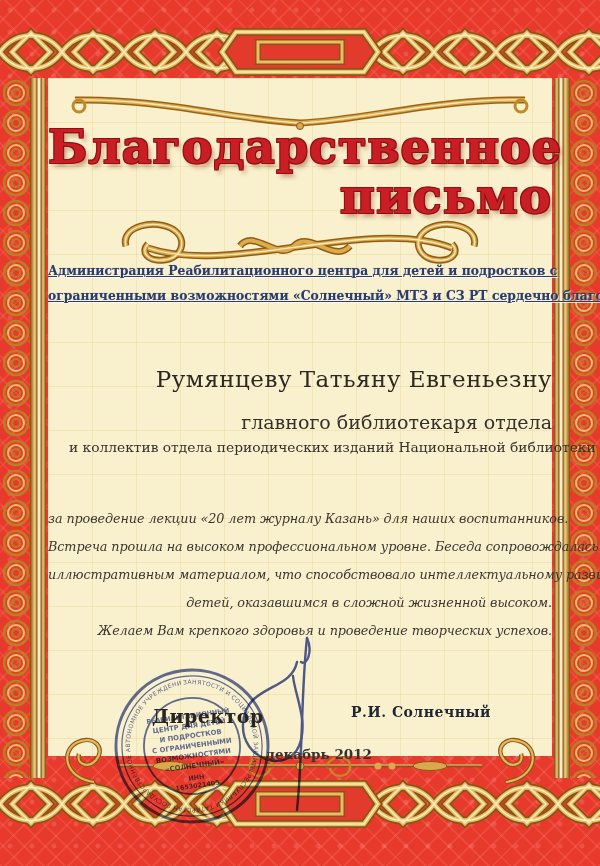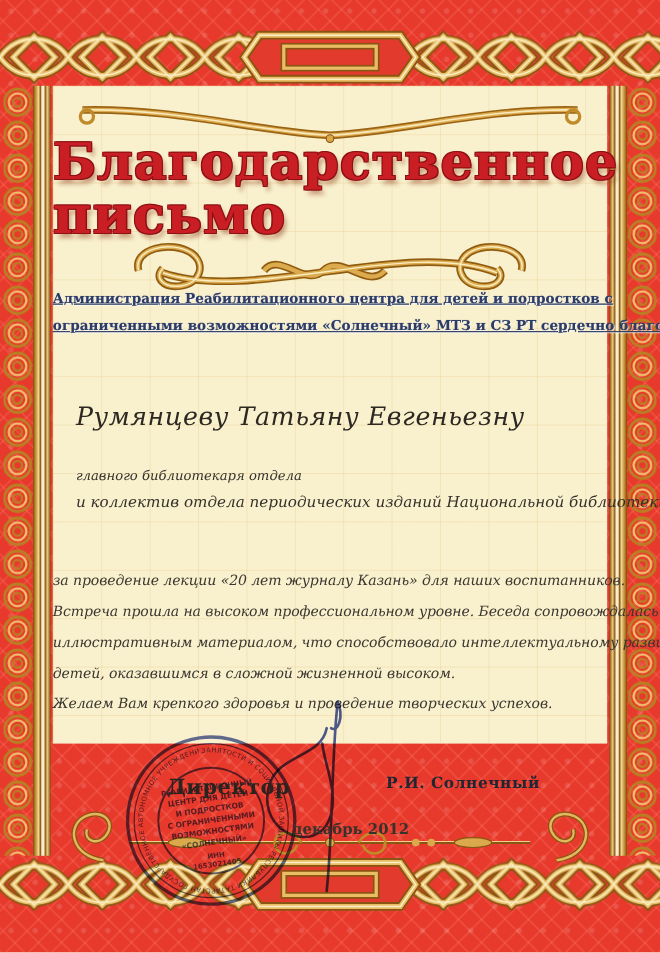--- a/index.html
+++ b/index.html
@@ -13,40 +13,40 @@
     background-size:22px 22px, auto, auto;}
   .band{position:absolute;left:0;width:600px;height:52px;}
   .band-top{top:26px;}
   .band-bottom{top:778px;}
   .strip{position:absolute;top:78px;height:700px;width:26px;}
   .strip-left{left:3px;}
   .strip-right{left:571px;}
   .gold-bar{position:absolute;top:78px;height:700px;width:16px;}
   .bar-left{left:30px;background:linear-gradient(90deg,#7c4a0e 0,#b9862c 2px,#f0d490 5px,#8a5512 7px,#f8eecb 8px,#f8eecb 10px,#8a5512 11px,#edca7e 13px,#7c4a0e 16px);}
   .bar-right{left:554px;background:linear-gradient(270deg,#7c4a0e 0,#b9862c 2px,#f0d490 5px,#8a5512 7px,#f8eecb 8px,#f8eecb 10px,#8a5512 11px,#edca7e 13px,#7c4a0e 16px);}
-  .panel{position:absolute;left:48px;top:78px;width:504px;height:598px;
+  .panel{position:absolute;left:48px;top:78px;width:504px;height:678px;
     background-color:#f9f0cd;
     background-image:
       linear-gradient(rgba(224,196,120,.28) 1px, transparent 1px),
       linear-gradient(90deg, rgba(224,196,120,.28) 1px, transparent 1px);
     background-size:44px 44px;
-    text-align:left;}
+    text-align:right;}
   .swag{display:block;margin:12px auto 0 auto;}
   .title-wrap{margin-top:-8px;}
   .title-line{font-weight:bold;color:#c81e24;letter-spacing:1px;white-space:nowrap;
     text-shadow:-1px -1px 0 #8c1014, 1px -1px 0 #8c1014, -1px 1px 0 #8c1014, 1px 1px 0 #8c1014, 3px 4px 4px rgba(140,60,25,.45);}
   .title-1{font-size:46px;line-height:50px;}
   .title-2{font-size:48px;line-height:48px;}
   .divider{display:block;margin:-2px auto 0 auto;}
   .intro{margin-top:-16px;}
   .intro-line{font-weight:bold;font-size:12.4px;line-height:25px;color:#2c3c66;white-space:nowrap;
     text-shadow:1px 1px 1px rgba(255,255,255,.75), 0 0 1px rgba(44,60,102,.5);text-decoration:underline;}
-  .script{font-style:italic;color:#35302a;padding-left:21px;}
+  .script{color:#35302a;padding-left:21px;}
   .recipient-name{margin-top:56px;font-size:23px;line-height:30px;letter-spacing:.5px;color:#2d2822;white-space:nowrap;}
-  .role-1{margin-top:28px;font-size:12px;line-height:20px;white-space:nowrap;}
+  .role-1{margin-top:18px;font-size:19px;line-height:20px;white-space:nowrap;}
   .role-2{margin-top:5px;font-size:13.8px;line-height:20px;white-space:nowrap;}
   .body-text{margin-top:48px;}
   .body-line{font-style:italic;font-size:12.8px;line-height:28px;color:#3b362f;letter-spacing:-.1px;white-space:nowrap;}
   .sig-director{position:absolute;left:104px;top:627px;font-weight:bold;font-size:19px;color:#2a2420;letter-spacing:.5px;z-index:7;}
   .sig-name{position:absolute;left:303px;top:626px;font-weight:bold;font-size:14px;color:#1f2633;letter-spacing:.5px;z-index:7;}
   .sig-date{position:absolute;left:218px;top:668px;font-weight:bold;font-size:13.5px;color:#38322c;z-index:7;}
   .bottom-ornament{position:absolute;left:0;top:650px;z-index:2;}
   .stamp{position:absolute;left:112px;top:666px;width:160px;height:160px;z-index:5;mix-blend-mode:multiply;opacity:.85;transform:rotate(-8deg);}
   .stamp text{fill:#46569f;font-family:"DejaVu Sans",sans-serif;}
   .signature-svg{position:absolute;left:235px;top:632px;z-index:6;mix-blend-mode:multiply;}

